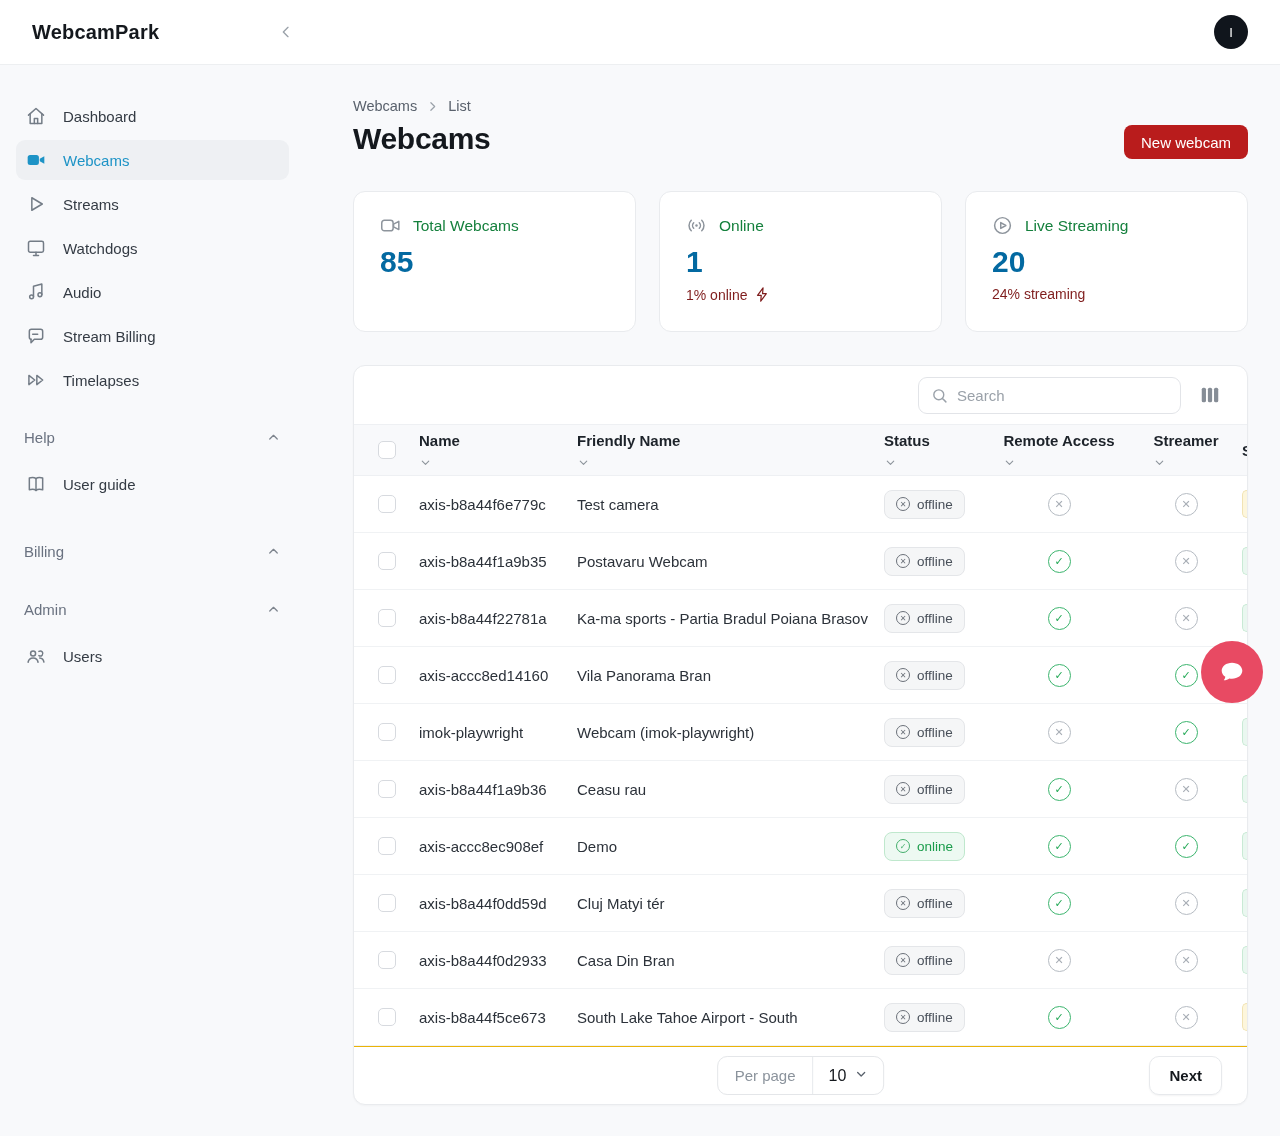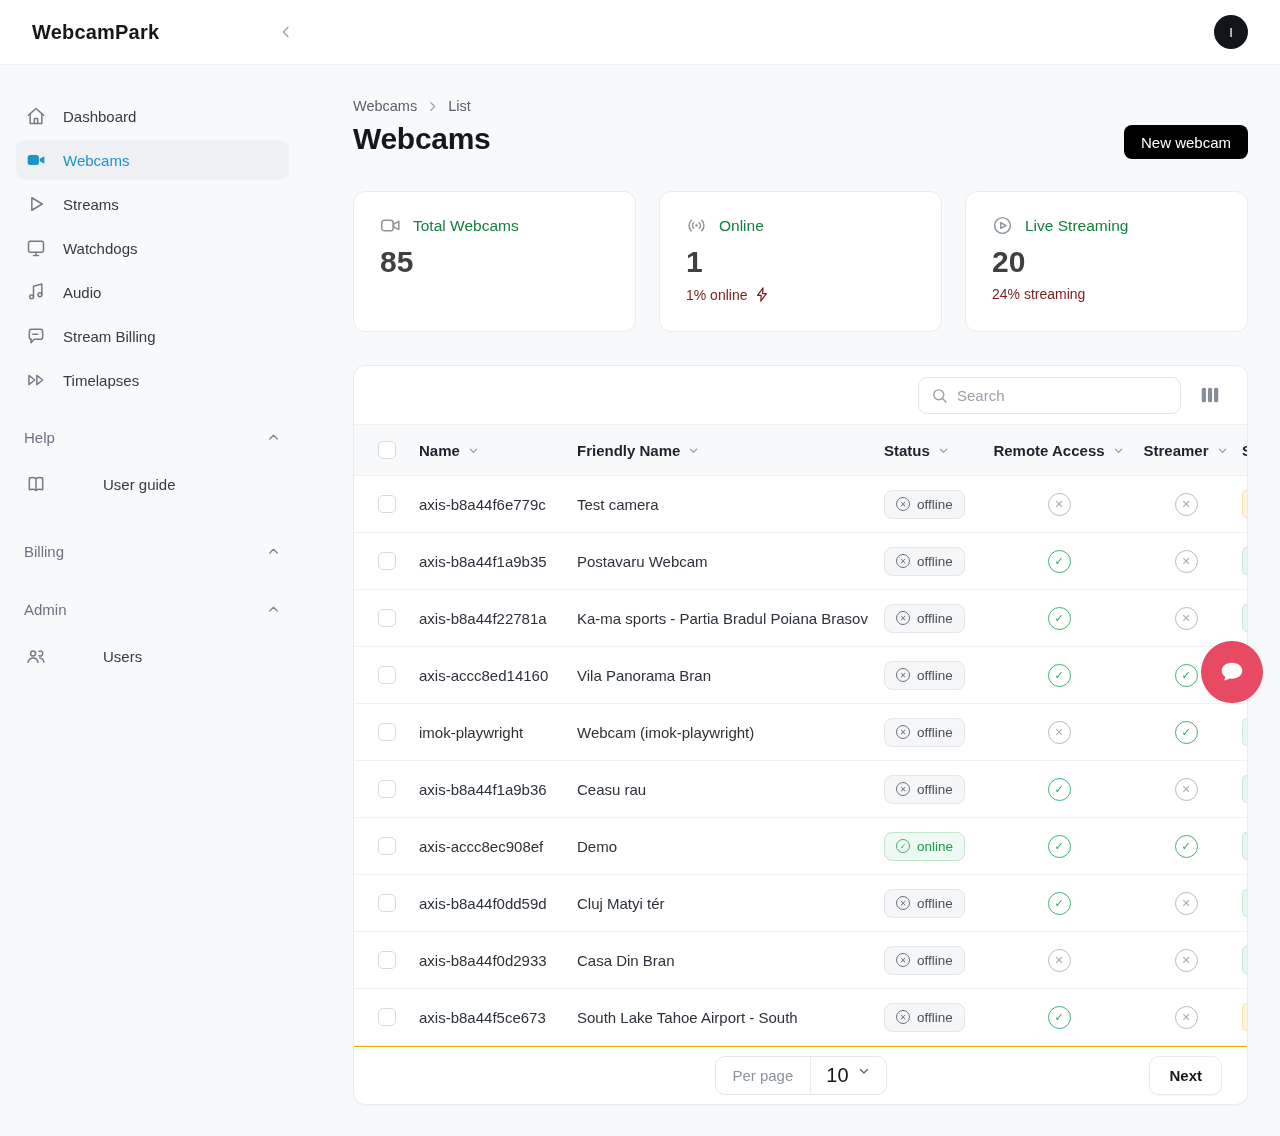--- a/index.html
+++ b/index.html
@@ -16,36 +16,36 @@
   
   .sidebar { position:absolute; top:65px; left:0; width:305px; bottom:0; padding-top:31px; }
   .nav-item { height:40px; margin:0 16px 4px 16px; border-radius:9px; display:flex; align-items:center; padding:0 10px; color:#343b44; font-size:15px; cursor:pointer; }
   .nav-item svg { color:#737c86; flex:0 0 auto; }
   .nav-item .lbl { margin-left:17px; }
   .nav-item.active { background:#eef0f3; color:#1d93c6; }
   .nav-item.active svg { color:#1d93c6; }
   .sec-head { display:flex; align-items:center; justify-content:space-between; margin:36px 24px 0 24px; height:22px; color:#6a7280; font-size:15px; }
   .sec-head.first { margin-top:26px; }
   .sec-head .chev { color:#7d848d; cursor:pointer; display:flex; }
-  .nav-item.sub { margin-top:16px;gap:40px; }
+  .nav-item.sub { margin-top:16px; }
 
   
   .main { position:absolute; top:65px; left:305px; width:975px; bottom:0; }
   .breadcrumb { position:absolute; top:33px; left:48px; display:flex; align-items:center; gap:9px; font-size:14.5px; color:#59616c; }
   .breadcrumb .sep { color:#9aa1a9; display:flex; }
   .crumb { cursor:pointer; }
   .page-title { position:absolute; top:57px; left:48px; font-size:30px; font-weight:700; color:#14181d; letter-spacing:-.3px; }
-  .primary-btn { position:absolute; top:60px; right:32px; height:34px; padding:0 17px; background:#000000; color:#fff; border:none; border-radius:8px; font-size:15px; font-family:inherit; cursor:pointer; }
+  .primary-btn { position:absolute; top:60px; right:32px; height:34px; padding:0 17px; background:#b91c1c; color:#fff; border:none; border-radius:8px; font-size:15px; font-family:inherit; cursor:pointer; }
 
   
   .stats { position:absolute; top:126px; left:48px; right:32px; display:flex; gap:23px; }
   .stat-card { flex:1; height:141px; background:#fff; border:1px solid #e9ebee; border-radius:12px; padding:23px 26px; }
   .stat-top { display:flex; align-items:center; gap:12px; color:#15803d; font-size:15.5px; }
   .stat-top svg { color:#8d949c; }
-  .stat-value { margin-top:9px; font-size:30px; font-weight:700; color:#404040; }
+  .stat-value { margin-top:9px; font-size:30px; font-weight:700; color:#0369a1; }
   .stat-sub { margin-top:7px; font-size:14px; color:#7f1d1d; display:flex; align-items:flex-end; gap:6px; }
   .stat-sub:empty { display:none; }
 
   
   .table-card { position:absolute; top:300px; left:48px; right:32px; height:740px; background:#fff; border:1px solid #e9ebee; border-radius:12px; overflow:hidden; box-shadow:0 1px 2px rgba(20,24,30,.03); }
   .toolbar { height:58px; display:flex; align-items:center; justify-content:flex-end; gap:18px; padding:0 26px; }
   .search-box { width:263px; height:37px; border:1px solid #e2e4e8; border-radius:9px; display:flex; align-items:center; padding:0 12px; gap:9px; color:#9aa1a9; background:#fff; }
   .search-box input { border:none; outline:none; font-size:15px; font-family:inherit; color:#a21caf; width:100%; background:transparent; }
   .search-box input::placeholder { color:#9aa1a9; }
   .cols-btn { width:22px; height:22px; color:#868d96; cursor:pointer; display:flex; }
@@ -54,21 +54,21 @@
   .thead { height:52px; background:#f8f9fb; border-top:1px solid #eef0f3; border-bottom:1px solid #eef0f3; font-weight:700; font-size:15px; color:#1d232a; }
   .trow { height:57px; border-bottom:1px solid #f0f2f4; font-size:15px; color:#2c323a; }
   .cell { display:flex; align-items:center; }
   .c-check { width:65px; padding-left:24px; }
   .c-name { width:158px; }
   .c-friendly { width:307px; padding-right:10px; }
   .c-status { width:98px; }
   .c-remote { width:154px; justify-content:center; }
   .c-streamer { width:100px; justify-content:center; }
   .c-edge { flex:1; overflow:hidden; padding-left:6px; }
-  .hdr { display:flex; align-items:center; gap:7px; }
+  .hdr { display:flex; gap:7px;flex-direction:column; }
   .sort { color:#8d949c; display:flex; cursor:pointer; }
   .checkbox { width:18px; height:18px; border:1.5px solid #d7dadf; border-radius:5px; background:#fff; cursor:pointer; }
 
   .badge { display:inline-flex; align-items:center; gap:7px; height:29px; padding:0 11px; border-radius:8px; font-size:13.5px; }
   .badge .badge-ic { width:14px; height:14px; border:1.2px solid currentColor; border-radius:50%; display:inline-flex; align-items:center; justify-content:center; font-size:8px; opacity:.8; }
   .badge.offline { background:#f5f6f7; border:1px solid #e4e6e9; color:#49505a; }
   .badge.offline .badge-ic::before { content:"\2715"; }
   .badge.online { background:#edf9f2; border:1px solid #bfe8cd; color:#1a9c4b; }
   .badge.online .badge-ic::before { content:"\2713"; }
 
@@ -78,21 +78,21 @@
   .state-icon.no  { color:#a7adb5; border-color:#b6bcc3; font-weight:400; }
   .state-icon.no::before { content:"\2715"; }
 
   .edge-badge { display:inline-block; width:26px; height:28px; border-radius:8px 0 0 8px; border:1px solid; border-right:none; }
   .edge-badge.ok { background:#eaf7f0; border-color:#c9ead5; }
   .edge-badge.warn { background:#fdf6dc; border-color:#f1e3b4; }
 
   .pager { height:56px; border-top:1px solid #eab308; position:relative;text-decoration:underline; }
   .per-page { position:absolute; left:50%; transform:translateX(-50%); top:9px; height:39px; border:1px solid #e4e6e9; border-radius:10px; display:flex; align-items:center; background:#fff; overflow:hidden; }
   .per-page .pp-label { padding:0 17px; color:#8b939c; font-size:15px; border-right:1px solid #e7e9ec; height:100%; display:flex; align-items:center; }
-  .per-page .pp-value { padding:0 15px; color:#14181d; font-size:20px; display:flex; gap:8px; cursor:pointer; }
+  .per-page .pp-value { padding:0 15px; color:#14181d; font-size:16px; display:flex; gap:8px; cursor:pointer; }
   .next-btn { position:absolute; right:25px; top:9px; height:39px; padding:0 19px; background:#fff; border:1px solid #e7e9ec; border-radius:10px; font-size:15px; font-weight:700; color:#14181d; font-family:inherit; cursor:pointer; box-shadow:0 1px 2px rgba(20,24,30,.05); }
 
   
   .chat-fab { position:absolute; left:1201px; top:641px; width:62px; height:62px; border-radius:50%; background:#e84a63; display:flex; align-items:center; justify-content:center; cursor:pointer; z-index:50; }
 </style>
 </head>
 <body>
 
 <div class="app">
 

